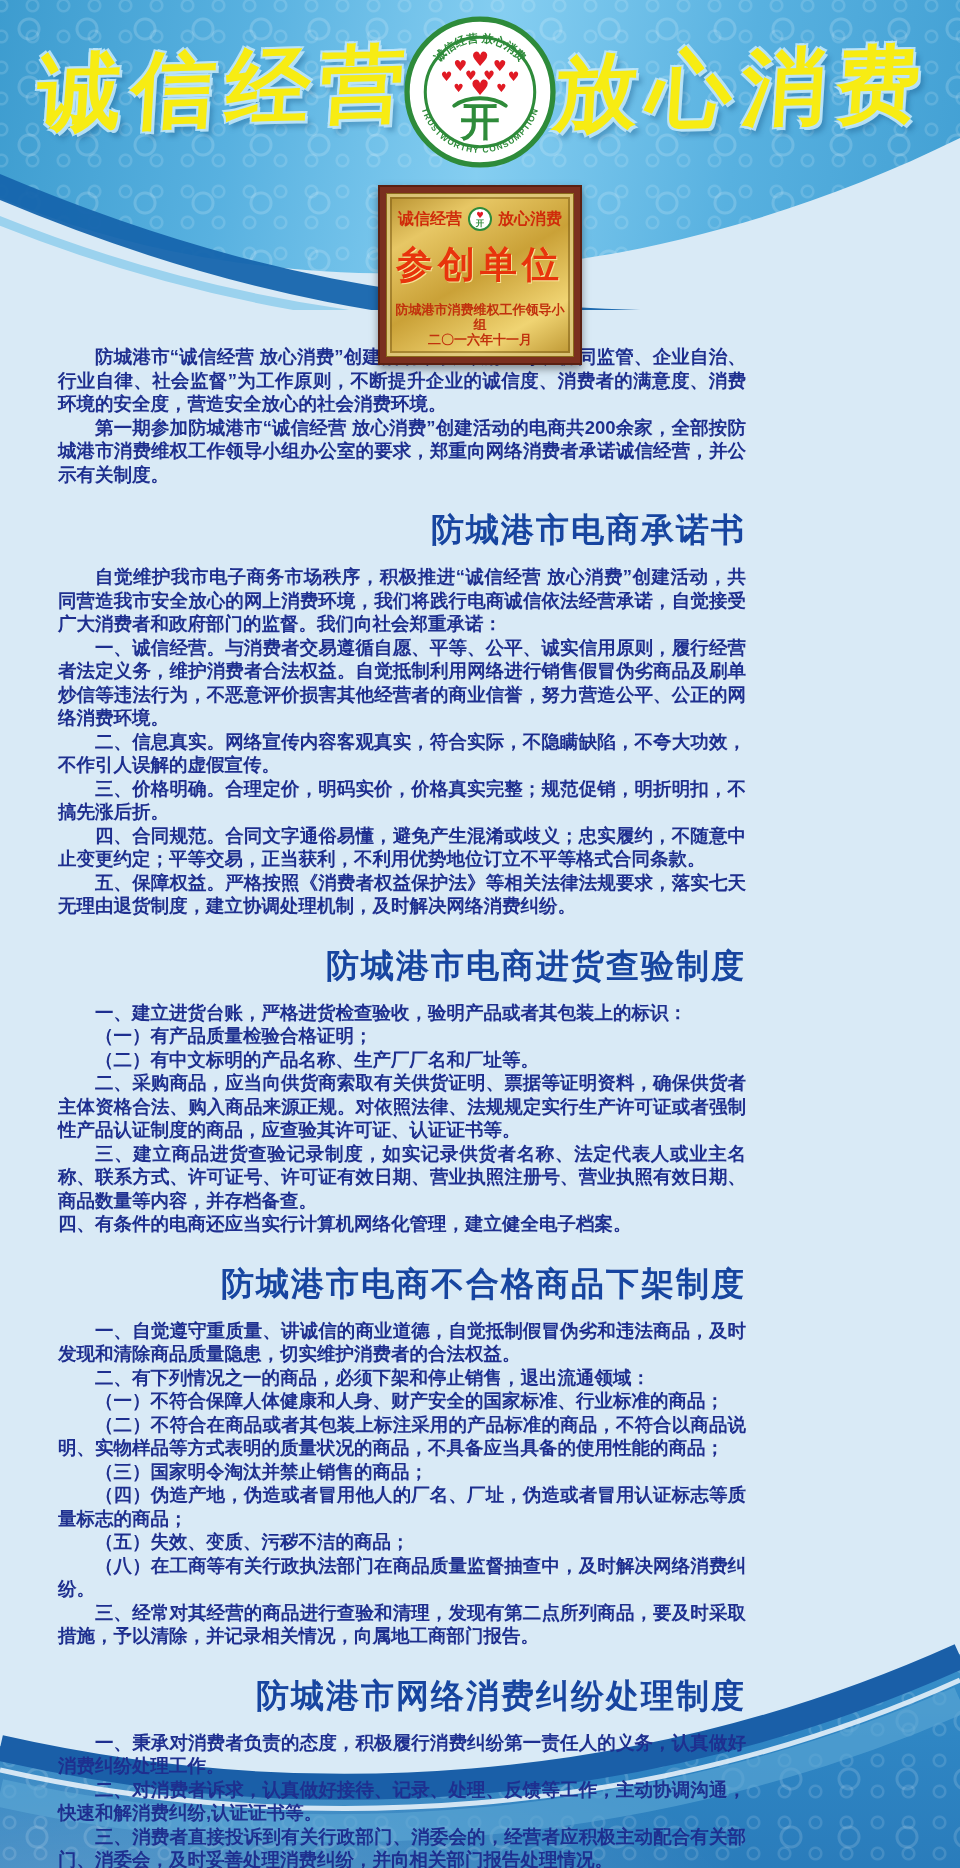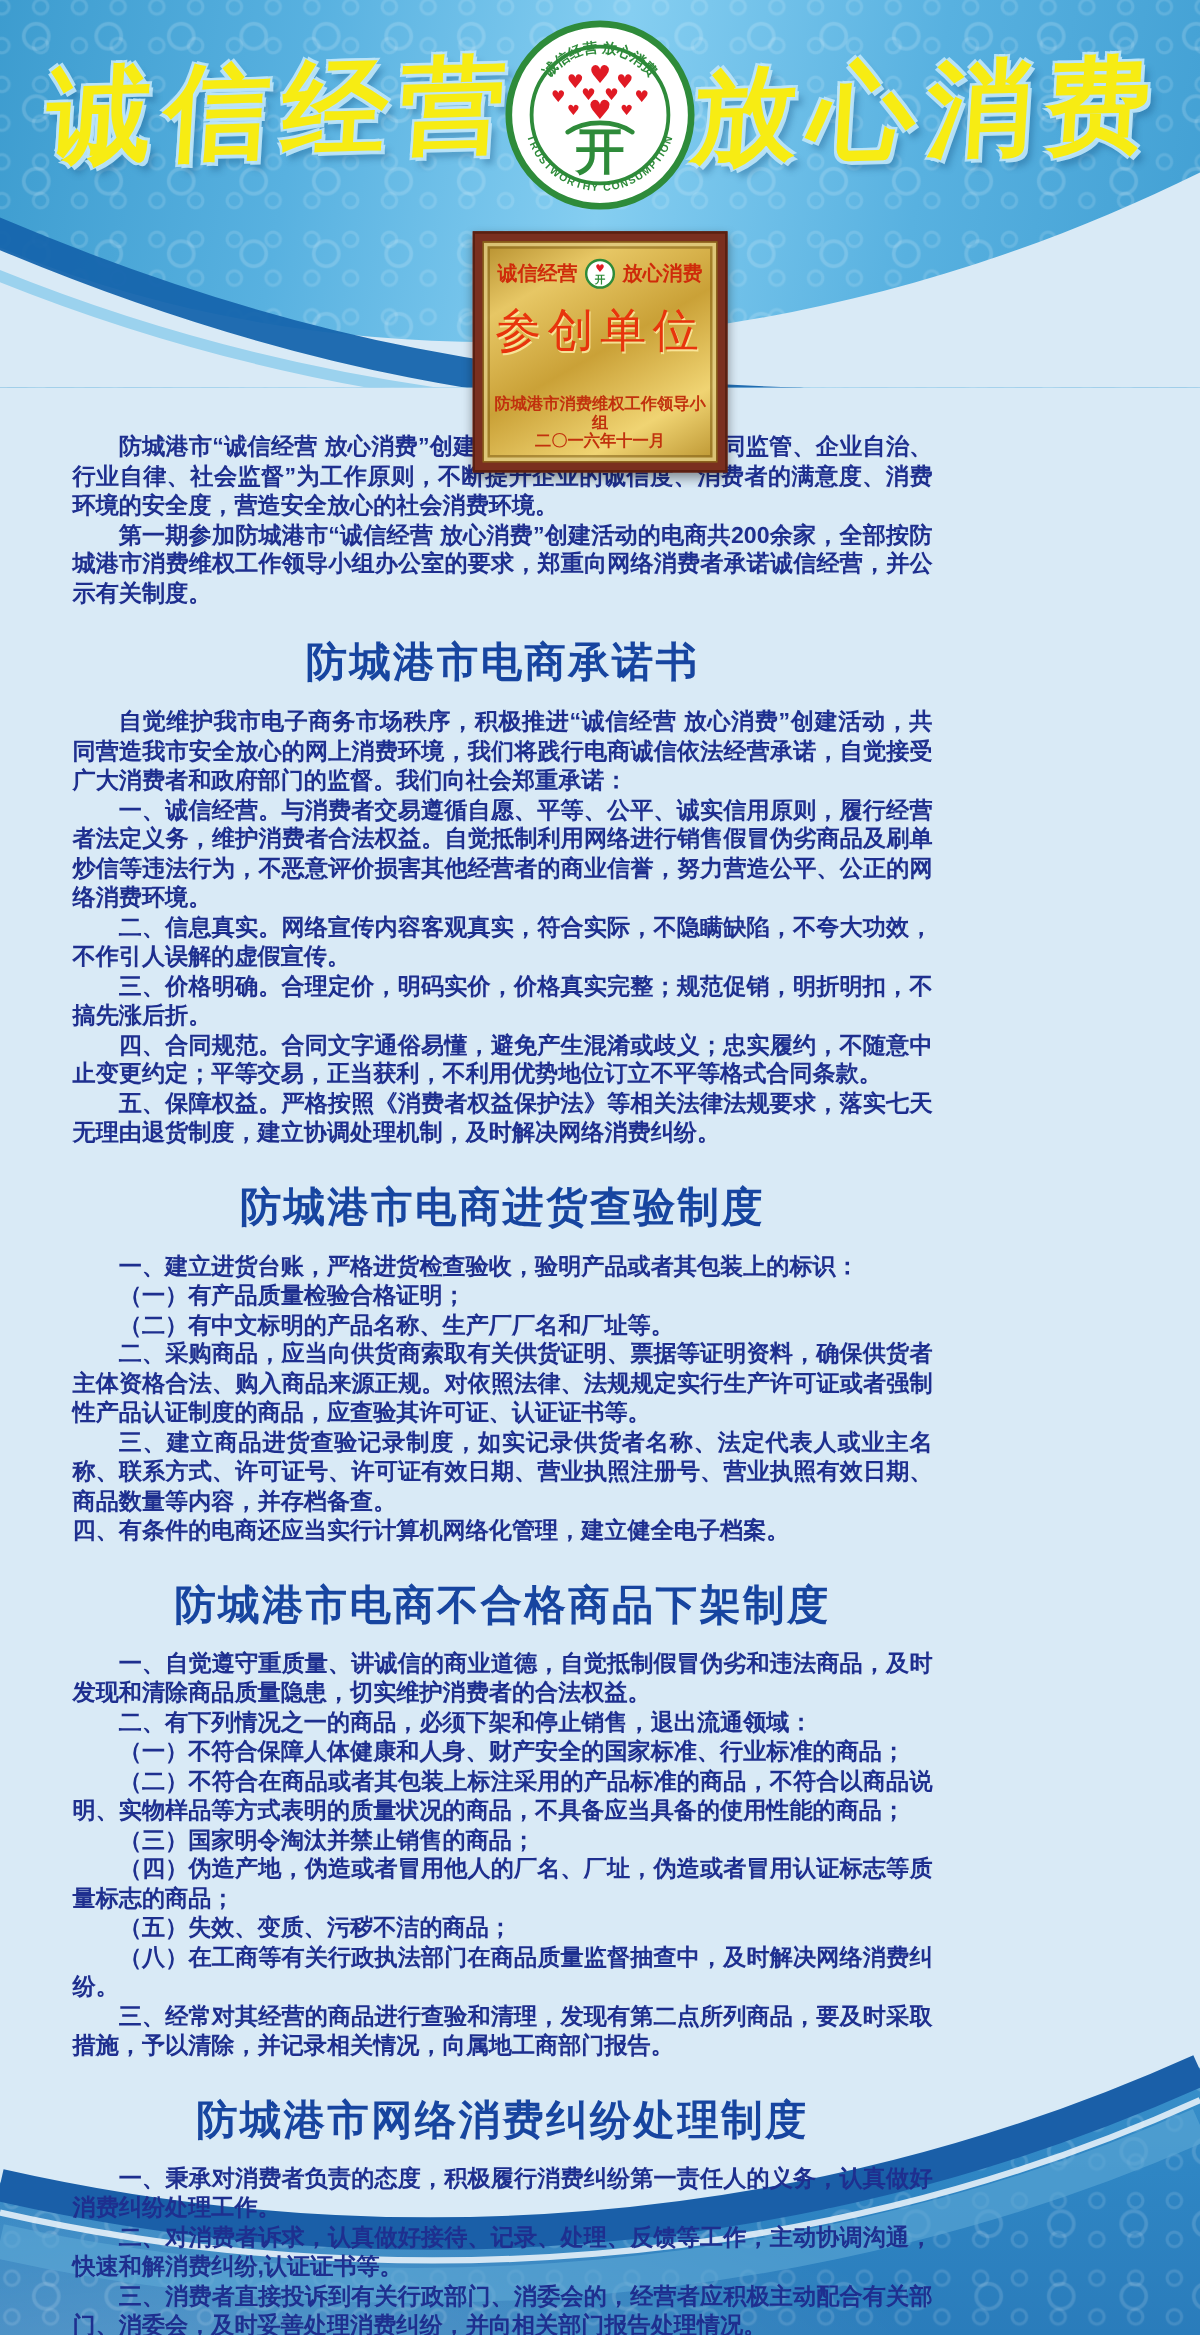--- a/index.html
+++ b/index.html
@@ -38,30 +38,30 @@
     box-shadow:0 4px 8px rgba(0,0,0,.4), inset 0 0 0 2px #5a2012;
   }
   .plaque-inner{
     background:linear-gradient(150deg,#b68f2e 0%, #e7c765 22%, #caa137 50%, #f0d473 78%, #bb9430 100%);
     border:1px solid #8a6a1a;
     box-shadow:inset 0 0 0 3px rgba(252,234,160,.65), inset 0 0 0 5px rgba(125,92,22,.55);
     padding:12px 4px 9px;text-align:center;
   }
   .plaque-top{display:flex;align-items:center;justify-content:center;gap:5px;
     color:#cf2b0a;font-weight:bold;font-size:16px;}
-  .plaque-title{font-size:37px;font-weight:normal;color:#e8340c;letter-spacing:5px;
-    margin:8px 0 25px;text-shadow:1px 1px 0 rgba(255,240,170,.8);}
+  .plaque-title{font-size:37px;font-weight:bold;color:#e8340c;letter-spacing:5px;
+    margin:8px 0 12px;text-shadow:1px 1px 0 rgba(255,240,170,.8);}
   .plaque-issuer,.plaque-date{font-size:13px;color:#c1310d;font-weight:bold;line-height:15px;}
   
   .content{position:absolute;top:345px;left:0;width:804px;z-index:2;
     padding:0 58px;box-sizing:border-box;}
   .bp{margin:0;text-indent:2em;font-size:18.5px;line-height:23.5px;
     color:#1e2f8f;font-weight:bold;text-align:justify;}
   .bp.no-indent{text-indent:0;}
-  .sec-title{margin:26px 0 12px;text-align:center;font-size:33px;font-weight:bold;
+  .sec-title{margin:26px 0 12px;text-align:right;font-size:33px;font-weight:bold;
     color:#1745a0;letter-spacing:2px;}
   .sec-title.first{margin-top:22px;}
   
   .footer-band{
     position:absolute;left:0;bottom:0;width:960px;height:240px;z-index:1;
     background-image:
       radial-gradient(circle, rgba(255,255,255,0) 8px, rgba(255,255,255,.14) 9px, rgba(255,255,255,.14) 11px, rgba(255,255,255,0) 12px),
       radial-gradient(circle, rgba(255,255,255,0) 4px, rgba(255,255,255,.12) 5px, rgba(255,255,255,.12) 6.5px, rgba(255,255,255,0) 7.5px),
       radial-gradient(ellipse at 15% 135%, rgba(255,255,255,.28), rgba(255,255,255,0) 55%),
       linear-gradient(180deg,#3c94cc 0%, #2f86c4 45%, #2a7cbb 100%);

